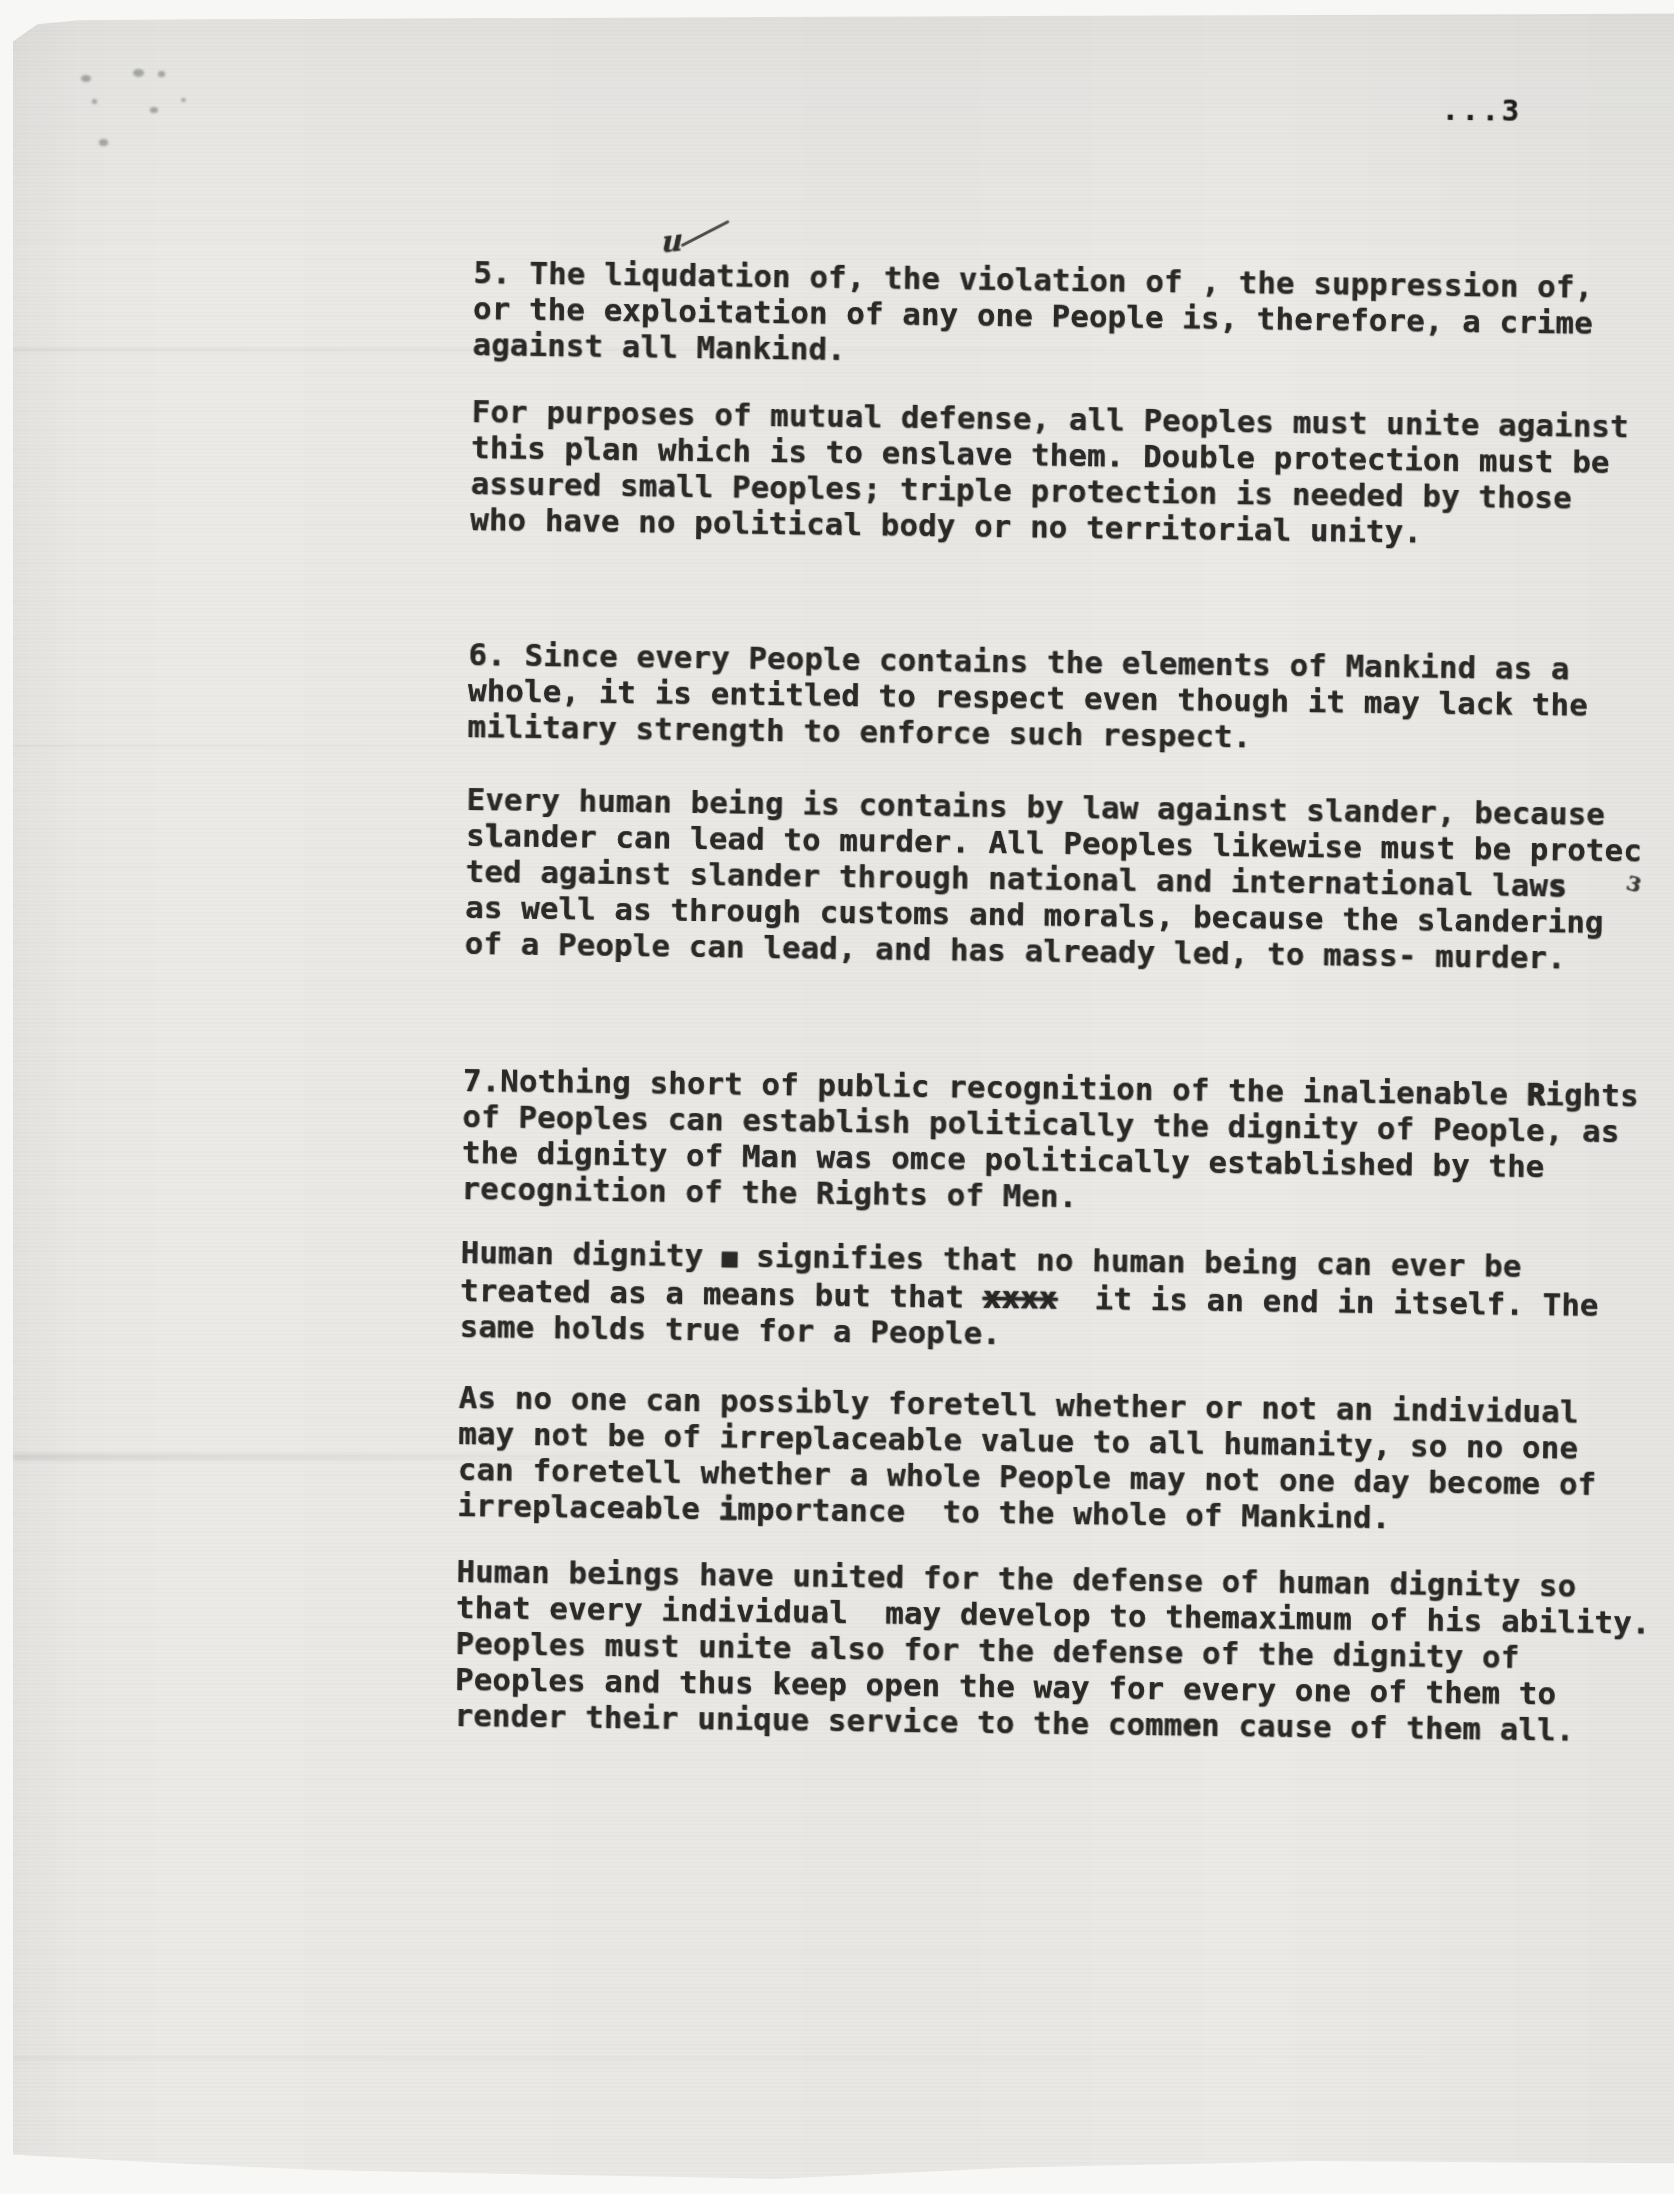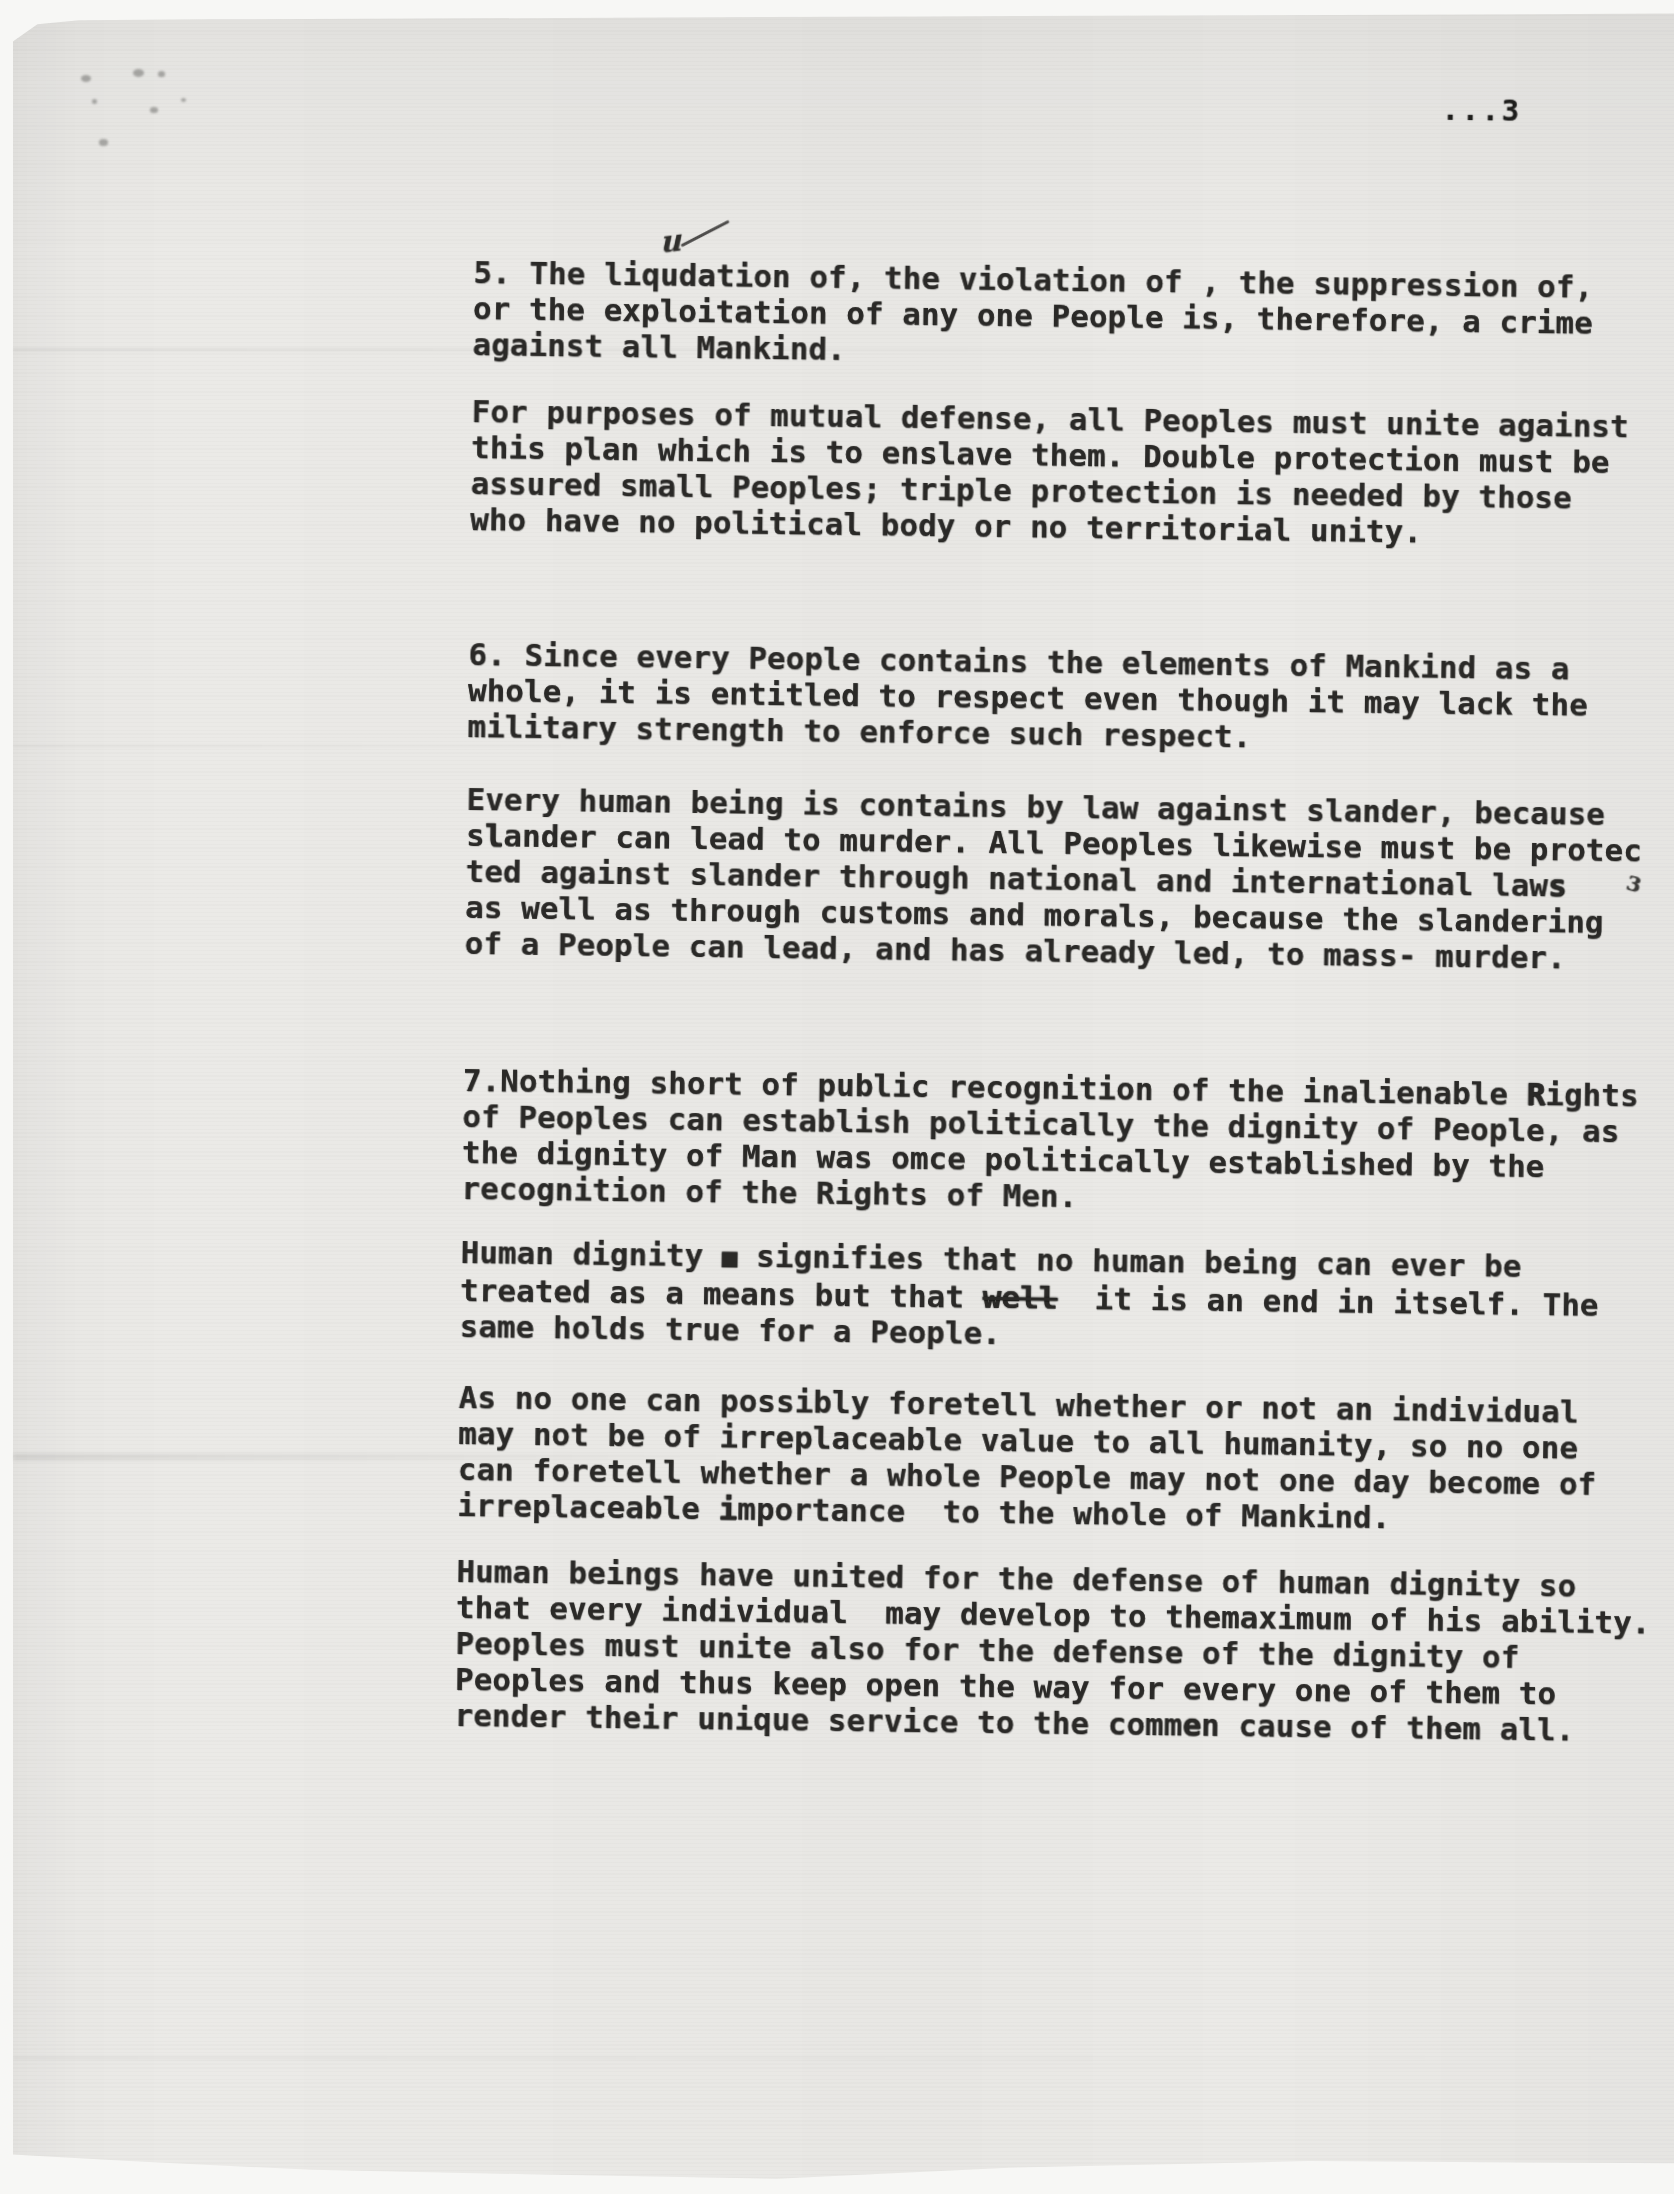--- a/index.html
+++ b/index.html
@@ -183,21 +183,21 @@
 ted against slander through national and international law</span><span class="over">s</span><span>
 as well as through customs and morals, because the slandering
 of a People can lead, and has already led, to mass- murder.</span><span class="margin-mark">3</span></div>
 
       <div class="para p7"><span>7.Nothing short of public recognition of the inalienable </span><span class="over">R</span><span>ights
 of Peoples can establish politically the dignity of People, as
 the dignity of Man was omce politically established by the
 recognition of the Rights of Men.</span></div>
 
       <div class="para p-dignity"><span>Human dignity </span><span class="blob">■</span><span> signifies that no human being can ever be
-treated as a means but that </span><span class="strike">well</span><span>  it is an end in itself. The
+treated as a means but that </span><span class="strike">xxxx</span><span>  it is an end in itself. The
 same holds true for a People.</span></div>
 
       <div class="para p-foretell"><span>As no one can possibly foretell whether or not an individual
 may not be of irreplaceable value to all humanity, so no one
 can foretell whether a whole People may not one day become of
 irreplaceable </span><span class="over">i</span><span>mportance  to the whole of Mankind.</span></div>
 
       <div class="para p-unite"><span>Human beings have united for the defense of human dignity so
 that every individual  may develop to themaximum of his ability.
 Peoples must unite also for the defense of the dignity of

